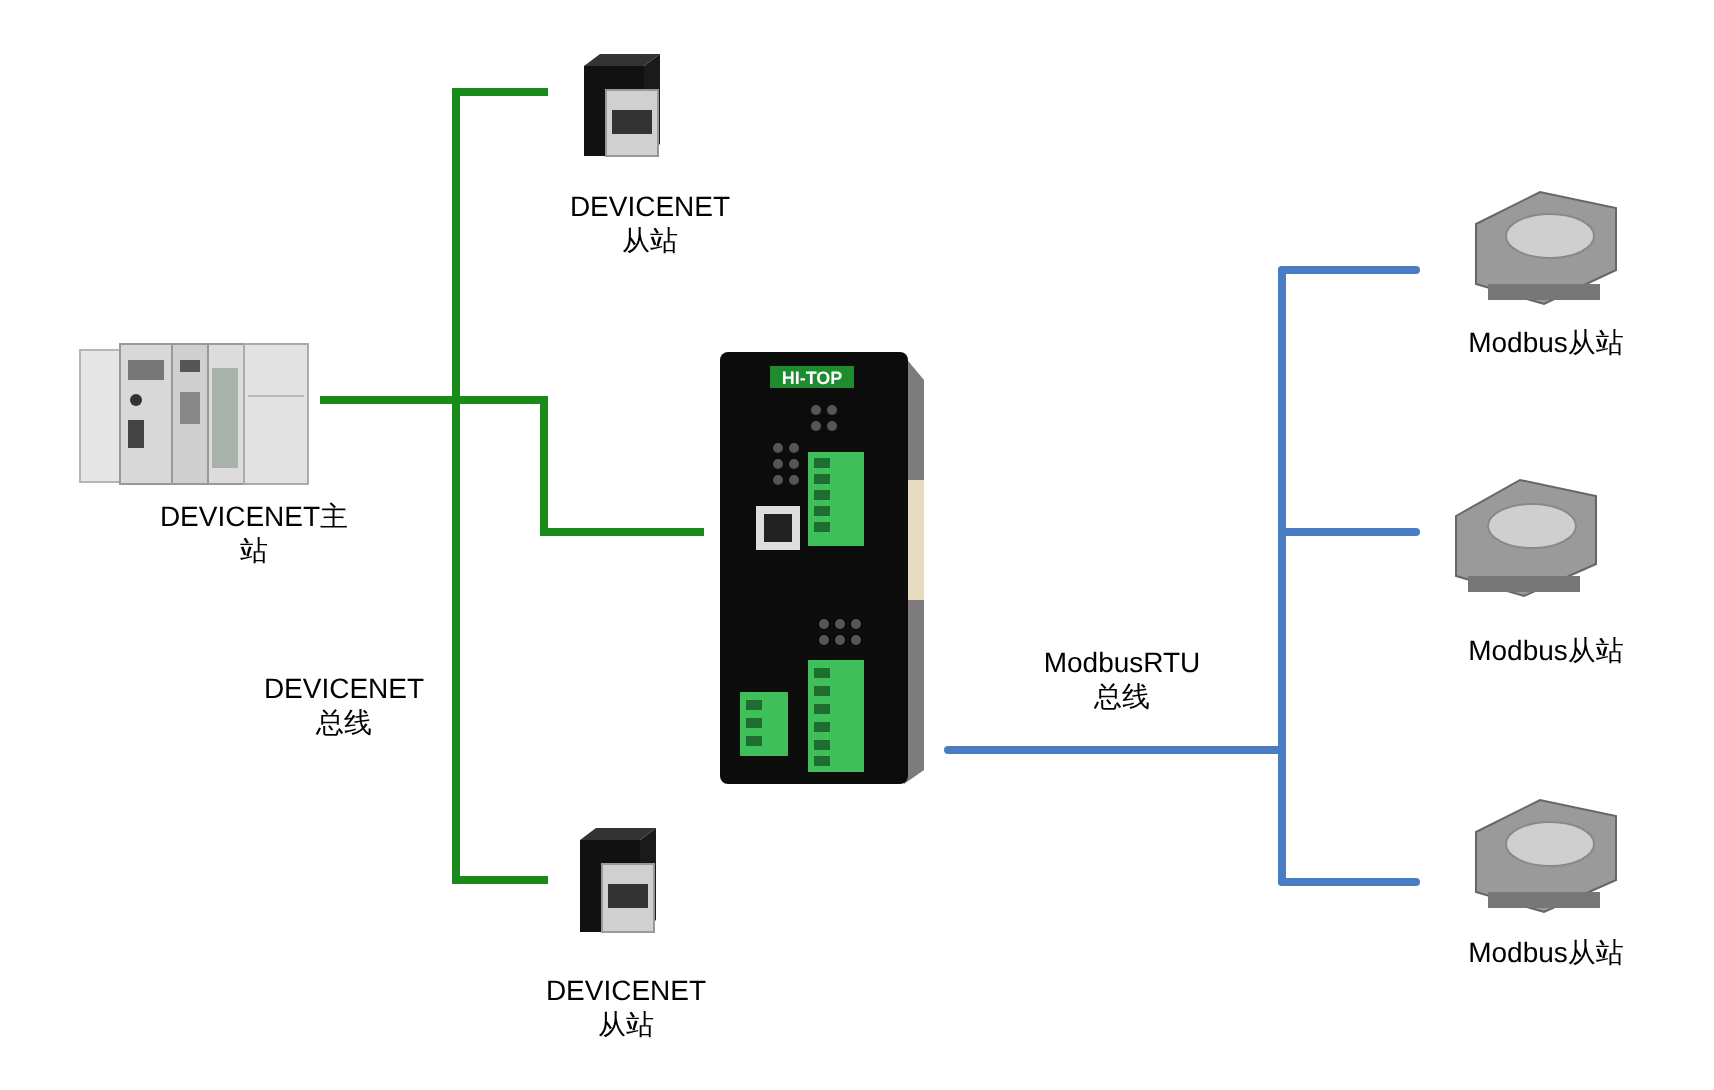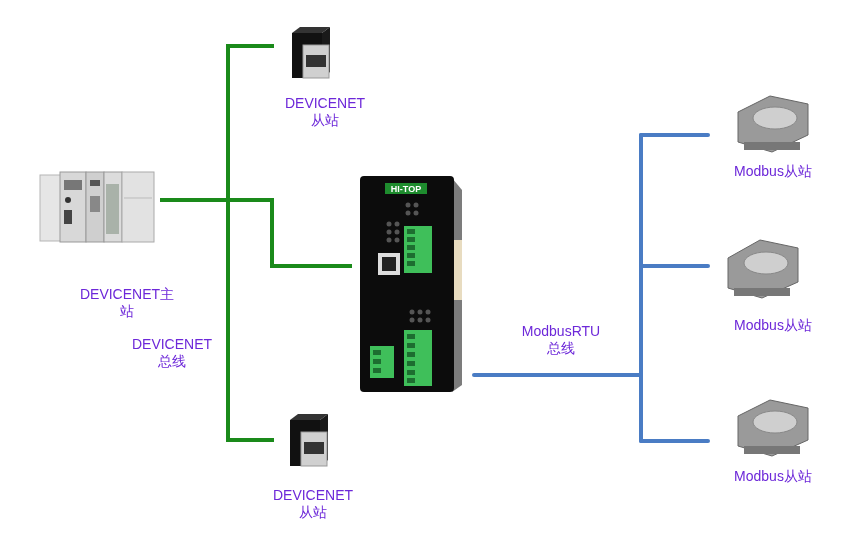--- a/index.html
+++ b/index.html
@@ -1,19 +1,19 @@
 <!DOCTYPE html>
 <html><head>
 <meta charset="utf-8">
 <style>
   html, body { margin: 0; padding: 0; background: #ffffff; }
   body { width: 857px; height: 545px; position: relative; overflow: hidden;
          font-family: "Liberation Sans", "DejaVu Sans", sans-serif; color: #333333; }
   #diagram { position: absolute; left: 0; top: 0; width: 857px; height: 545px; }
-  .label { position: absolute; font-size: 14px; line-height: 17px; text-align: center; color: #6d28d9; white-space: nowrap; }
+  .label { position: absolute; font-size: 14px; line-height: 17px; text-align: center; color: #000000; white-space: nowrap; }
 </style>
 </head>
 <body>
 
 <svg id="diagram" viewBox="0 0 857 545" xmlns="http://www.w3.org/2000/svg">
 
   <g stroke="#1a8a1a" stroke-width="4" fill="none" stroke-linecap="square">
     <line x1="228" y1="46" x2="228" y2="440"></line>
     <line x1="228" y1="46" x2="272" y2="46"></line>
     <line x1="228" y1="440" x2="272" y2="440"></line>
@@ -121,21 +121,21 @@
     <ellipse cx="766" cy="263" rx="22" ry="11" fill="#cfcfcf" stroke="#888"></ellipse>
     <rect x="734" y="288" width="56" height="8" fill="#777"></rect>
   </g>
   <g>
     <polygon points="738,416 770,400 808,408 808,440 772,456 738,446" fill="#9a9a9a" stroke="#666"></polygon>
     <ellipse cx="775" cy="422" rx="22" ry="11" fill="#cfcfcf" stroke="#888"></ellipse>
     <rect x="744" y="446" width="56" height="8" fill="#777"></rect>
   </g>
 </svg>
 
-<div class="label" style="left:72px; top:250px; width:110px;margin-top:36px;">
+<div class="label" style="left:72px; top:250px; width:110px;">
   <div>DEVICENET主</div>
   <div>站</div>
 </div>
 
 <div class="label" style="left:122px; top:336px; width:100px;">
   <div>DEVICENET</div>
   <div>总线</div>
 </div>
 
 <div class="label" style="left:270px; top:95px; width:110px;">

